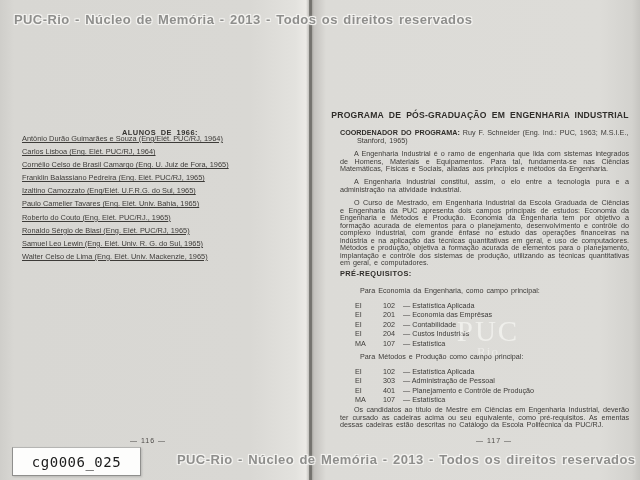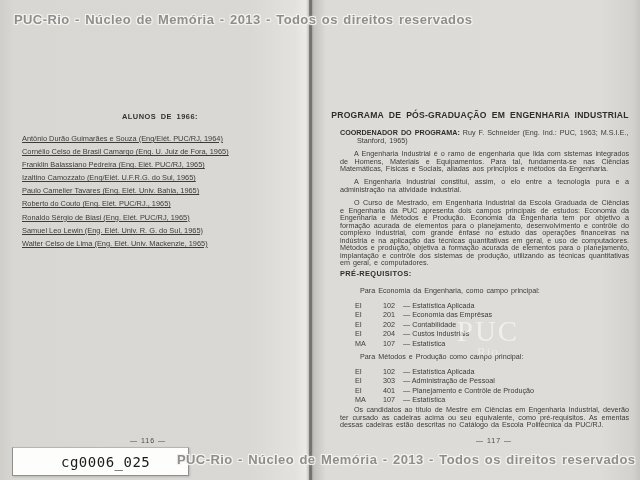--- a/index.html
+++ b/index.html
@@ -17,21 +17,21 @@
   
   .wm{
     position:absolute;font-weight:bold;font-size:13px;letter-spacing:.4px;word-spacing:1.5px;
     color:#8e8e8c;white-space:nowrap;
     text-shadow:-1px -1px 0 #f4f3f0,1px -1px 0 #f4f3f0,-1px 1px 0 #f4f3f0,1px 1px 0 #f4f3f0,0 0 3px #ffffff;
   }
   .wm-top{left:14px;top:12px;}
   .wm-bottom{left:177px;top:452px;}
 
   
-  .alunos-heading{position:absolute;left:122px;top:112px;font-size:7.4px;font-weight:bold;letter-spacing:.5px;word-spacing:2px;color:#34322f;}
+  .alunos-heading{position:absolute;left:122px;top:128px;font-size:7.4px;font-weight:bold;letter-spacing:.5px;word-spacing:2px;color:#34322f;}
   .students{position:absolute;left:22px;top:132px;width:285px;}
   .student{font-size:7.4px;line-height:13.1px;color:#3d3b38;white-space:nowrap;text-decoration:underline;}
   .pagenum{position:absolute;font-size:7px;color:#4c4a47;letter-spacing:1px;}
   .pn-left{left:112px;top:437px;width:72px;text-align:center;}
   .pn-right{left:458px;top:437px;width:72px;text-align:center;}
 
   
   .rtitle{position:absolute;left:330px;top:110px;width:300px;text-align:center;font-size:8.6px;font-weight:bold;letter-spacing:.2px;word-spacing:2.5px;color:#2f2d2a;white-space:nowrap;}
   .rcol{position:absolute;left:340px;width:289px;font-size:7.2px;line-height:7.5px;color:#3d3b38;text-align:justify;word-spacing:1px;}
   .bold{font-weight:bold;color:#2f2d2a;}
@@ -53,38 +53,39 @@
 
   
   .puc-overlay{position:absolute;left:448px;top:318px;width:80px;text-align:center;color:rgba(252,252,249,.6);font-family:"Liberation Serif",serif;pointer-events:none;}
   .puc-big{font-size:29px;letter-spacing:2px;line-height:26px;}
   .puc-small{font-size:13px;letter-spacing:1px;color:rgba(252,252,249,.5);}
 
   
   .filename-box{
     position:absolute;left:12px;top:447px;width:127px;height:27px;
     background:#fdfdfc;border:1px solid #8f8f8d;border-top-color:#b5b5b3;
-    display:flex;align-items:center;justify-content:flex-start;box-shadow:1px 1px 2px rgba(0,0,0,.15);padding-left:48px;
+    display:flex;align-items:center;justify-content:center;box-shadow:1px 1px 2px rgba(0,0,0,.15);
   }
   .filename-box span{font-family:"DejaVu Sans Mono",monospace;font-size:14px;color:#1b1b1b;letter-spacing:.5px;}
 </style>
 </head>
 <body>
 
 <div class="scan">
 
   <div class="page page-left"></div>
   <div class="page page-right"></div>
   <div class="spine"></div>
 
   <div class="wm wm-top">PUC-Rio - Núcleo de Memória - 2013 - Todos os direitos reservados</div>
 
   <div class="alunos-heading">ALUNOS DE 1966:</div>
   <div class="students">
     <div class="student">Antônio Durão Guimarães e Souza (Eng/Elét. PUC/RJ, 1964)</div>
+    <div class="student">Carlos Lisboa (Eng. Elét. PUC/RJ, 1964)</div>
     <div class="student">Cornélio Celso de Brasil Camargo (Eng. U. Juiz de Fora, 1965)</div>
     <div class="student">Franklin Balassiano Pedreira (Eng. Elét. PUC/RJ, 1965)</div>
     <div class="student">Izaltino Camozzato (Eng/Elét. U.F.R.G. do Sul, 1965)</div>
     <div class="student">Paulo Camelier Tavares (Eng. Elét. Univ. Bahia, 1965)</div>
     <div class="student">Roberto do Couto (Eng. Elét. PUC/RJ., 1965)</div>
     <div class="student">Ronaldo Sérgio de Biasi (Eng. Elét. PUC/RJ, 1965)</div>
     <div class="student">Samuel Leo Lewin (Eng. Elét. Univ. R. G. do Sul, 1965)</div>
     <div class="student">Walter Celso de Lima (Eng. Elét. Univ. Mackenzie, 1965)</div>
   </div>
   <div class="pagenum pn-left">— 116 —</div>

